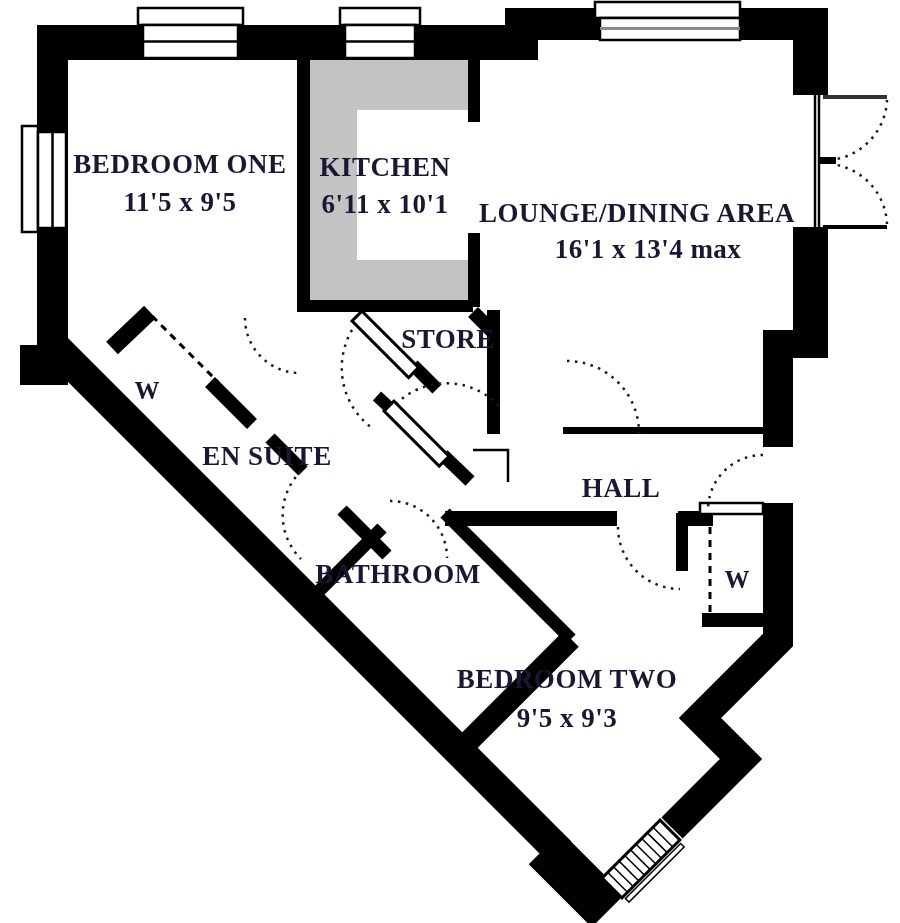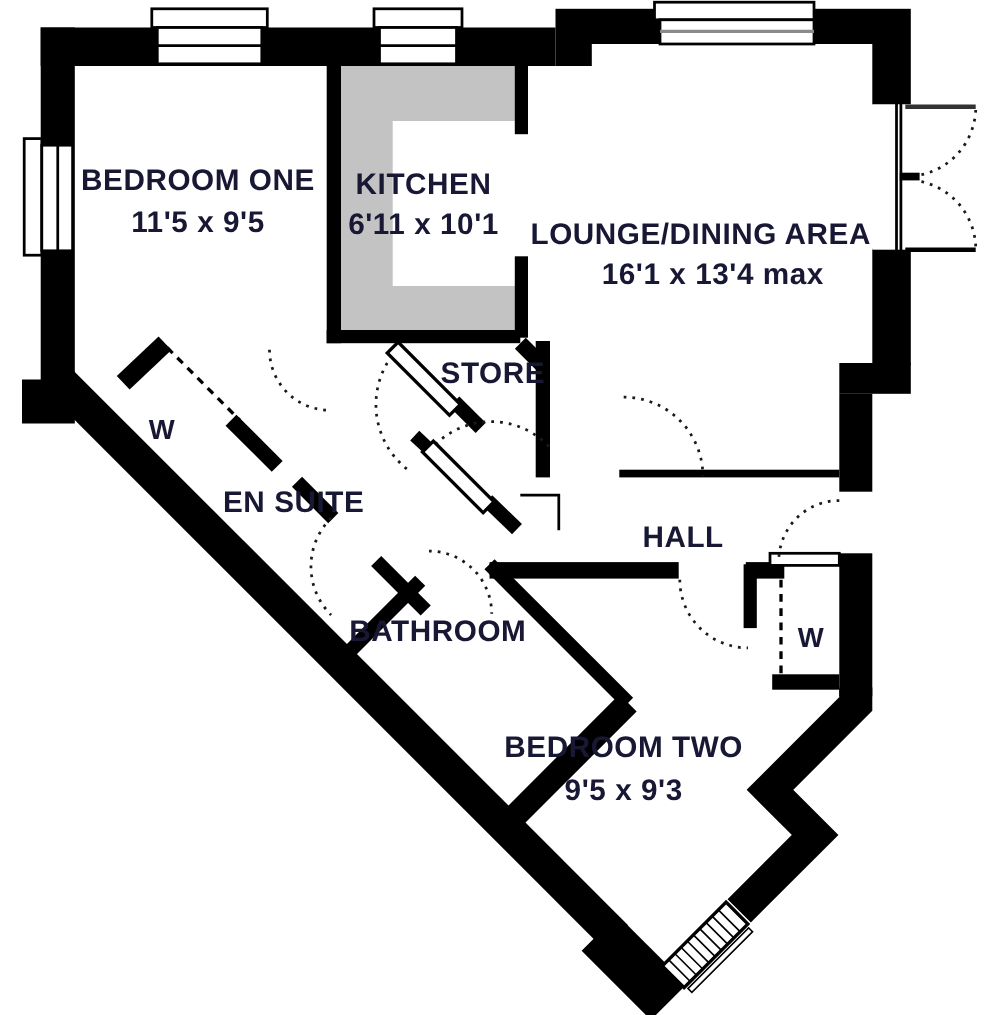--- a/index.html
+++ b/index.html
@@ -1,18 +1,18 @@
 <!DOCTYPE html>
 <html style="--wall: #000000; --counter: #c3c3c3; --text: #181835; --background: #ffffff;"><head>
 <meta charset="utf-8">
 <style>
   html,body{margin:0;padding:0;background:#fff;}
   .plan-wrap{
     width:900px;height:923px;background:var(--background,#fff);
-    font-family:Liberation Sans, sans-serif;
+    font-family:Liberation Serif, serif;
     position:relative;overflow:hidden;
   }
   svg{display:block}
   .wall{fill:var(--wall,#000);}
   .wline{stroke:var(--wall,#000);fill:none;}
   .thinline{stroke:var(--wall,#000);fill:none;stroke-width:2.5px;}
   .counter{fill:var(--counter,#c3c3c3);}
   .win{fill:#fff;stroke:var(--wall,#000);stroke-width:2.5px;}
   .win-f{fill:#fff;stroke:var(--wall,#000);stroke-width:3px;}
   .arc{stroke:#1a1a1a;fill:none;stroke-width:2.5px;stroke-dasharray:2.5 5.5;}

